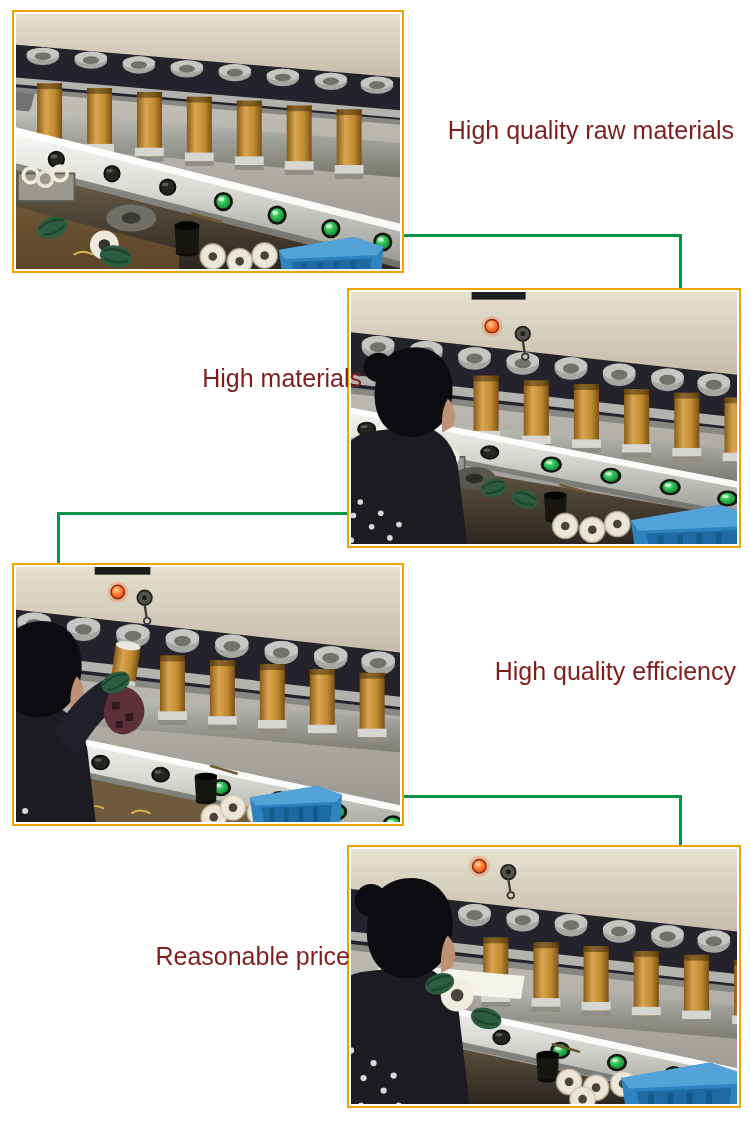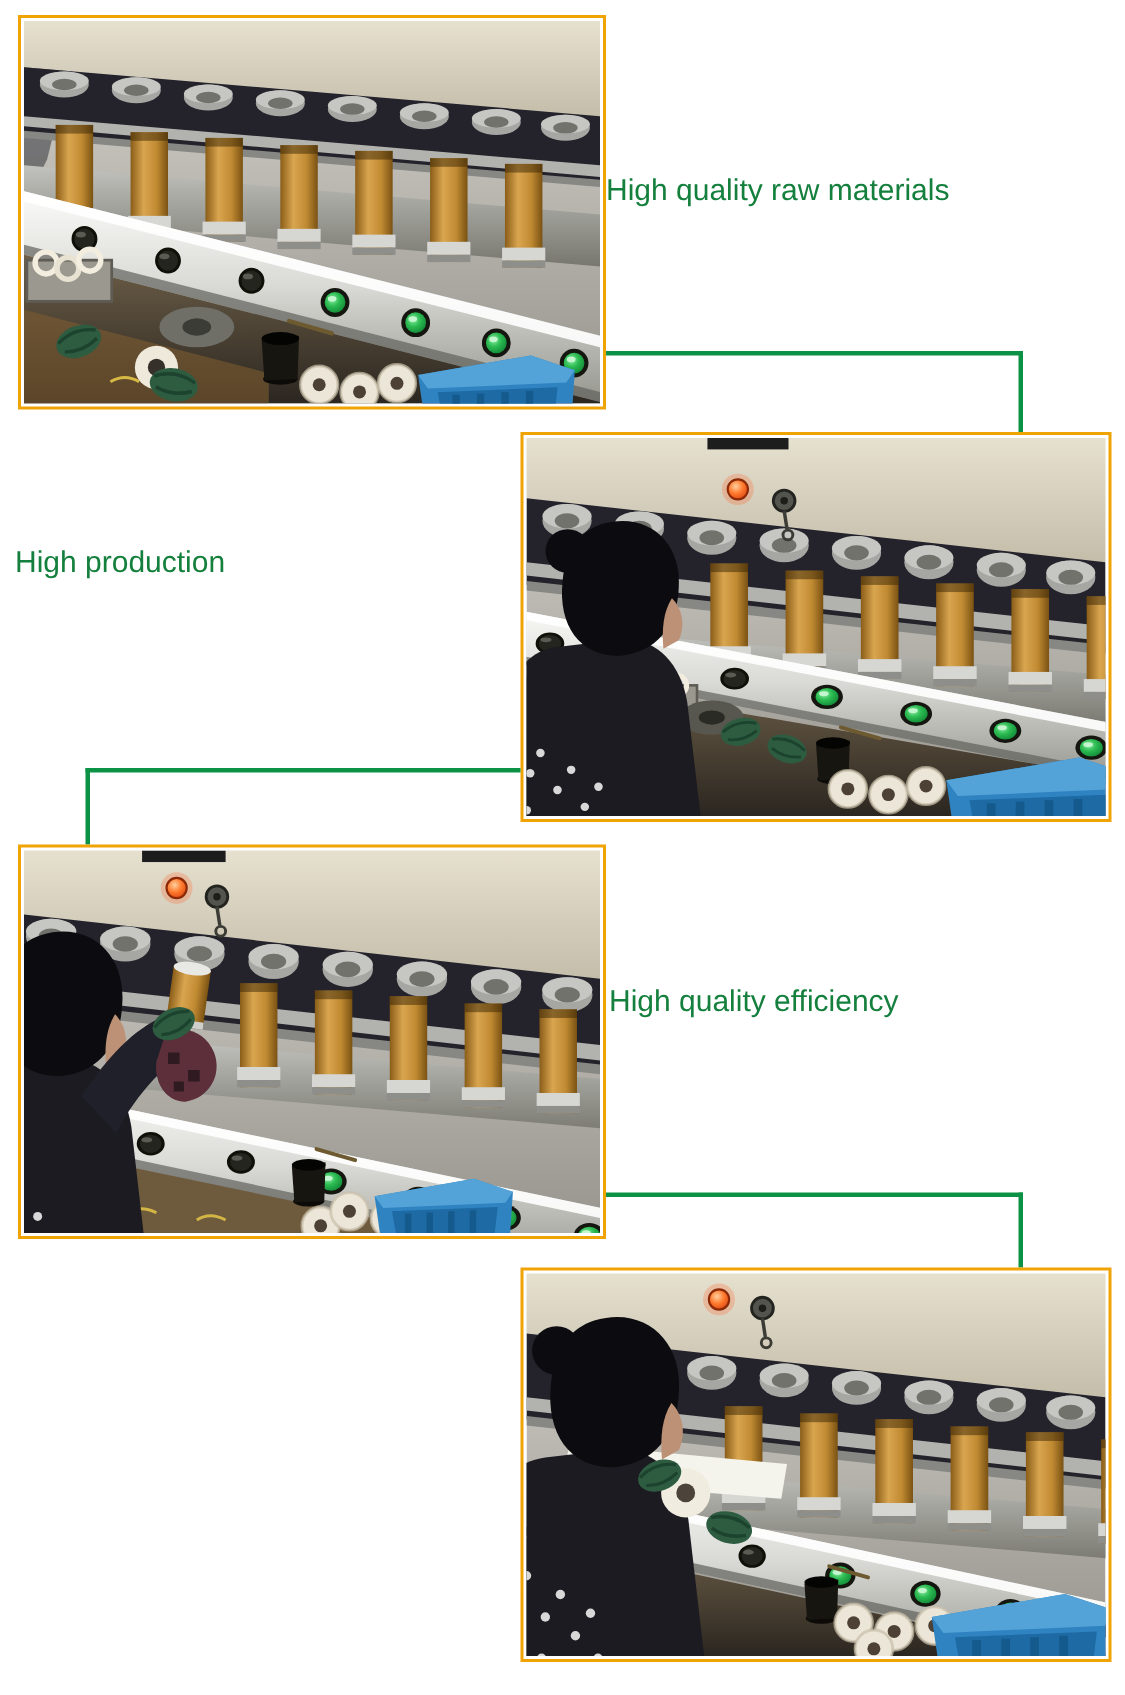--- a/index.html
+++ b/index.html
@@ -5,22 +5,22 @@
   html,body{margin:0;padding:0;background:#fff;}
   .canvas{position:relative;width:750px;height:1130px;background:#ffffff;
           font-family:"Liberation Sans",sans-serif;overflow:hidden;}
   .frame{position:absolute;margin:0;box-sizing:border-box;
          border:2px solid #F0A404;background:#ffffff;padding:2px;}
   .frame svg{display:block;width:100%;height:100%;}
   .f1{left:12px;top:10px;width:392px;height:263px;}
   .f2{left:347px;top:288px;width:394px;height:260px;}
   .f3{left:12px;top:563px;width:392px;height:263px;}
   .f4{left:347px;top:845px;width:394px;height:263px;}
-  .caption{position:absolute;font-size:20px;line-height:1.2;color:#15803d;
-           text-align:left;white-space:nowrap;}
+  .caption{position:absolute;font-size:25px;line-height:1.2;color:#7f1d1d;
+           text-align:right;white-space:nowrap;}
   .c1{left:404px;top:115px;width:330px;}
   .c2{left:10px;top:363px;width:352px;}
   .c3{left:406px;top:656px;width:330px;}
   .c4{left:0px;top:941px;width:350px;}
   .line{position:absolute;background:#0C9244;}
   .l1h{left:404px;top:234px;width:278px;height:3px;}
   .l1v{left:679px;top:234px;width:3px;height:56px;}
   .l2h{left:57px;top:512px;width:290px;height:3px;}
   .l2v{left:57px;top:512px;width:3px;height:53px;}
   .l3h{left:404px;top:795px;width:278px;height:3px;}
@@ -247,21 +247,21 @@
       <use href="#cupg" transform="translate(200,212) scale(0.9)"></use>
       <use href="#donutw" x="222" y="246"></use>
         <use href="#donutw" x="250" y="250"></use>
         <use href="#donutw" x="276" y="244"></use>
       <use href="#crate" transform="translate(288,222)"></use>
       <use href="#workerg" transform="translate(-14,58) scale(1.18)"></use>
       <use href="#gloveg" transform="translate(148,206) rotate(-15)"></use>
       <use href="#gloveg" transform="translate(180,218) rotate(20)"></use>
     </svg>
   </figure>
-  <div class="caption c2">High production</div>
+  <div class="caption c2">High materials</div>
 
   <div class="line l2h"></div>
   <div class="line l2v"></div>
 
   <figure class="frame f3">
     <svg viewBox="0 0 400 265" preserveAspectRatio="none" role="img" aria-label="worker-loading-cylinder-into-press-machine">
       <rect width="400" height="265" fill="url(#gBG)"></rect>
       <g>
         <use href="#machtop" transform="translate(-10,0) scale(1.03,1.35)"></use>
         <rect x="82" y="0" width="58" height="8" fill="#1d1d1d"></rect>
@@ -318,14 +318,15 @@
       <use href="#crate" transform="translate(278,220)"></use>
       <use href="#workerg" transform="translate(-26,30) scale(1.3)"></use>
       <g transform="translate(110,152)">
         <circle r="17" fill="#f1ece0"></circle>
           <circle r="6.5" fill="#4c443a"></circle>
       </g>
       <use href="#gloveg" transform="translate(92,140) rotate(-20) scale(1.1)"></use>
       <use href="#gloveg" transform="translate(140,176) rotate(15) scale(1.15)"></use>
     </svg>
   </figure>
+  <div class="caption c4">Reasonable price</div>
 
 </div>
 
 </body></html>

